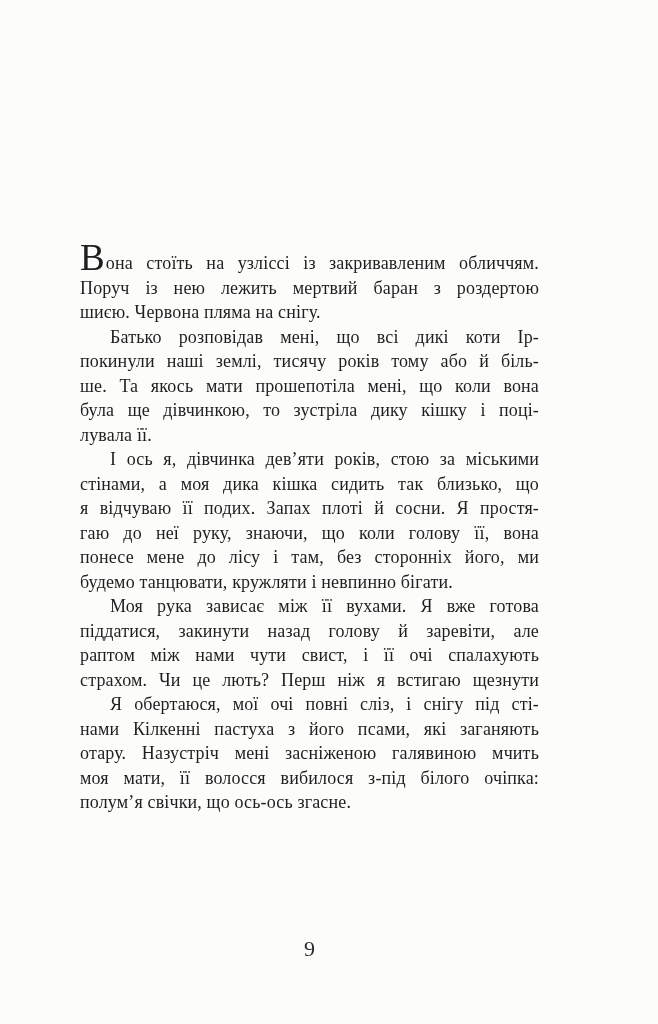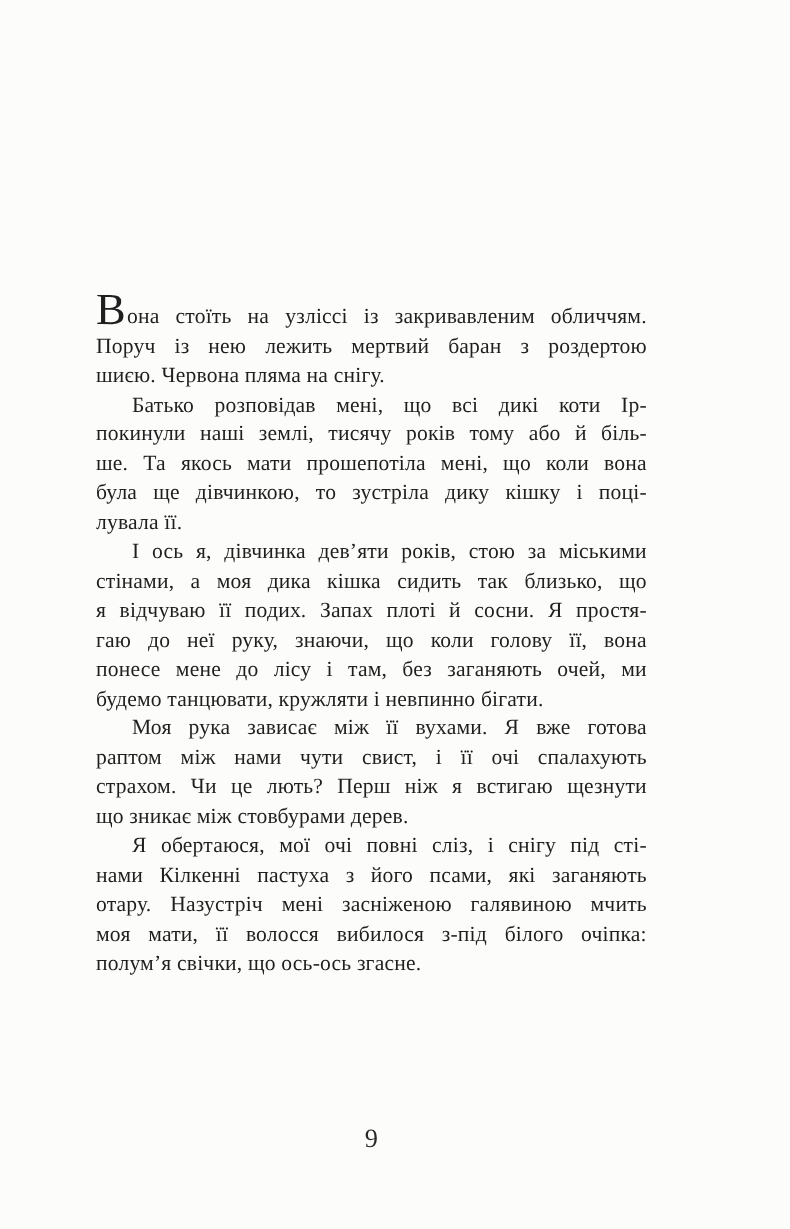--- a/index.html
+++ b/index.html
@@ -77,28 +77,28 @@
         <div class="line">покинули наші землі, тисячу років тому або й біль-</div>
         <div class="line">ше. Та якось мати прошепотіла мені, що коли вона</div>
         <div class="line">була ще дівчинкою, то зустріла дику кішку і поці-</div>
         <div class="line last">лувала її.</div>
       </div>
       <div class="para">
         <div class="line indent">І ось я, дівчинка дев’яти років, стою за міськими</div>
         <div class="line">стінами, а моя дика кішка сидить так близько, що</div>
         <div class="line">я відчуваю її подих. Запах плоті й сосни. Я простя-</div>
         <div class="line">гаю до неї руку, знаючи, що коли голову її, вона</div>
-        <div class="line">понесе мене до лісу і там, без заганяють очей, ми</div>
+        <div class="line">понесе мене до лісу і там, без сторонніх його, ми</div>
         <div class="line last">будемо танцювати, кружляти і невпинно бігати.</div>
       </div>
       <div class="para">
         <div class="line indent">Моя рука зависає між її вухами. Я вже готова</div>
+        <div class="line">піддатися, закинути назад голову й заревіти, але</div>
         <div class="line">раптом між нами чути свист, і її очі спалахують</div>
         <div class="line">страхом. Чи це лють? Перш ніж я встигаю щезнути</div>
-        <div class="line last">що зникає між стовбурами дерев.</div>
       </div>
       <div class="para">
         <div class="line indent">Я обертаюся, мої очі повні сліз, і снігу під сті-</div>
         <div class="line">нами Кілкенні пастуха з його псами, які заганяють</div>
         <div class="line">отару. Назустріч мені засніженою галявиною мчить</div>
         <div class="line">моя мати, її волосся вибилося з-під білого очіпка:</div>
         <div class="line last">полум’я свічки, що ось-ось згасне.</div>
       </div>
     </div>
   <div class="page-number">9</div>

